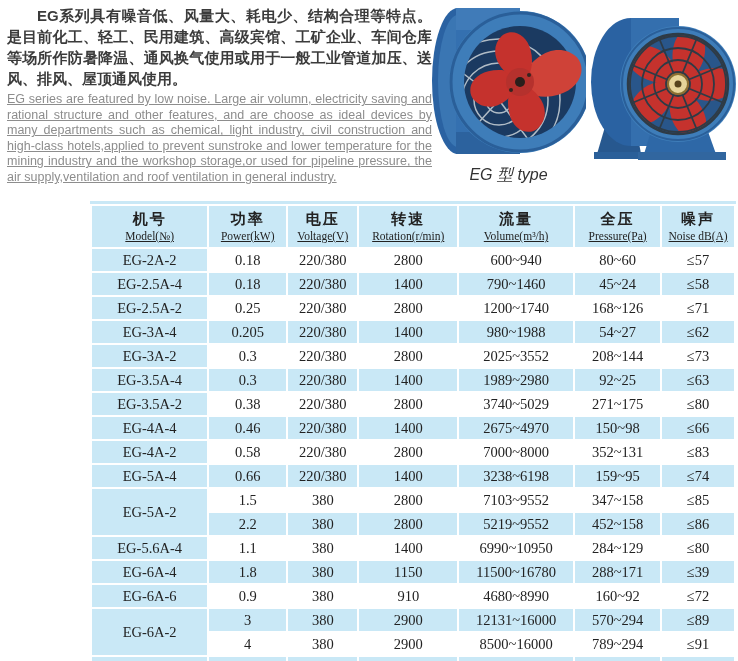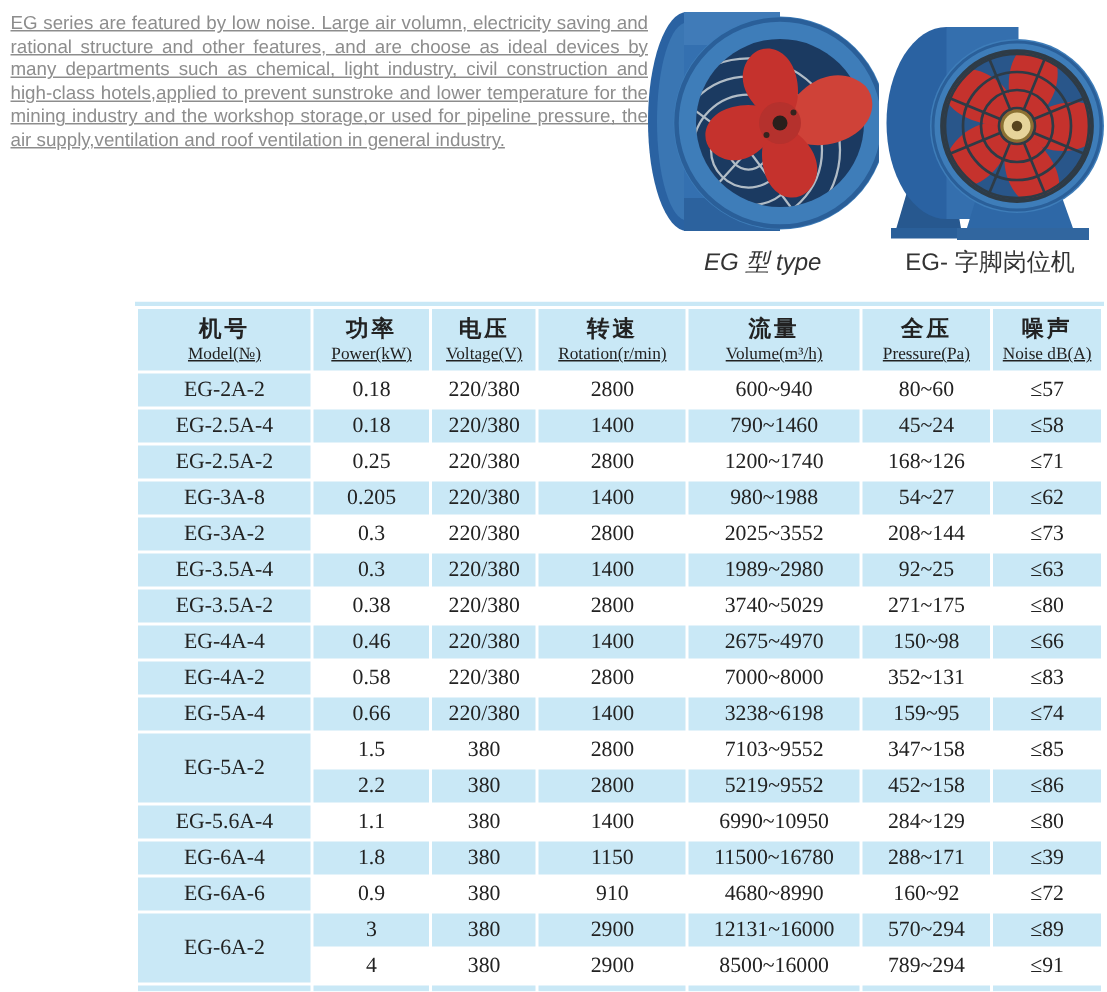--- a/index.html
+++ b/index.html
@@ -44,20 +44,21 @@
   td.model { background:#c9e8f6; }
   tr.rb td { background:#c9e8f6; }
   tr.partial td { height:30px; background:#c9e8f6; }
 </style>
 </head>
 <body>
 
 <div class="page">
 
   <section class="intro">
+    <p class="intro-zh">EG系列具有噪音低、风量大、耗电少、结构合理等特点。是目前化工、轻工、民用建筑、高级宾馆、工矿企业、车间仓库等场所作防暑降温、通风换气使用或用于一般工业管道加压、送风、排风、屋顶通风使用。</p>
     <p class="intro-en">EG series are featured by low noise. Large air volumn, electricity saving and rational structure and other features, and are choose as ideal devices by many departments such as chemical, light industry, civil construction and high-class hotels,applied to prevent sunstroke and lower temperature for the mining industry and the workshop storage,or used for pipeline pressure, the air supply,ventilation and roof ventilation in general industry.</p>
   </section>
 
   <figure class="fan-left">
     <svg width="155" height="160" viewBox="0 0 155 160">
       <defs>
         <clipPath id="lf-int">
             <circle cx="89" cy="78" r="56"></circle>
           </clipPath>
       </defs>
@@ -129,21 +130,20 @@
         <line x1="89" y1="70" x2="108" y2="116"></line>
         <line x1="89" y1="70" x2="135" y2="89"></line>
       </g>
       <circle cx="89" cy="70" r="50" fill="none" stroke="#2e3b46" stroke-width="2.5"></circle>
       <circle cx="89" cy="70" r="10" fill="#e6d49a" stroke="#8a7132" stroke-width="2"></circle>
       <circle cx="89" cy="70" r="3.5" fill="#57441d"></circle>
     </svg>
   </figure>
 
   <div class="caption cap-left">EG 型 type</div>
-  <div class="caption cap-right">EG- 字脚岗位机</div>
 
   <div class="table-wrap">
     <div class="top-strip"></div>
     <table class="spec">
       <colgroup>
         <col style="width:18.3%">
           <col style="width:12.2%">
           <col style="width:11.0%">
         <col style="width:15.5%">
           <col style="width:18.1%">
@@ -204,21 +204,21 @@
         <tr class="rw">
           <td class="model">EG-2.5A-2</td>
           <td>0.25</td>
           <td>220/380</td>
           <td>2800</td>
           <td>1200~1740</td>
           <td>168~126</td>
           <td>≤71</td>
         </tr>
         <tr class="rb">
-          <td class="model">EG-3A-8</td>
+          <td class="model">EG-3A-4</td>
           <td>0.205</td>
           <td>220/380</td>
           <td>1400</td>
           <td>980~1988</td>
           <td>54~27</td>
           <td>≤62</td>
         </tr>
         <tr class="rw">
           <td class="model">EG-3A-2</td>
           <td>0.3</td>

